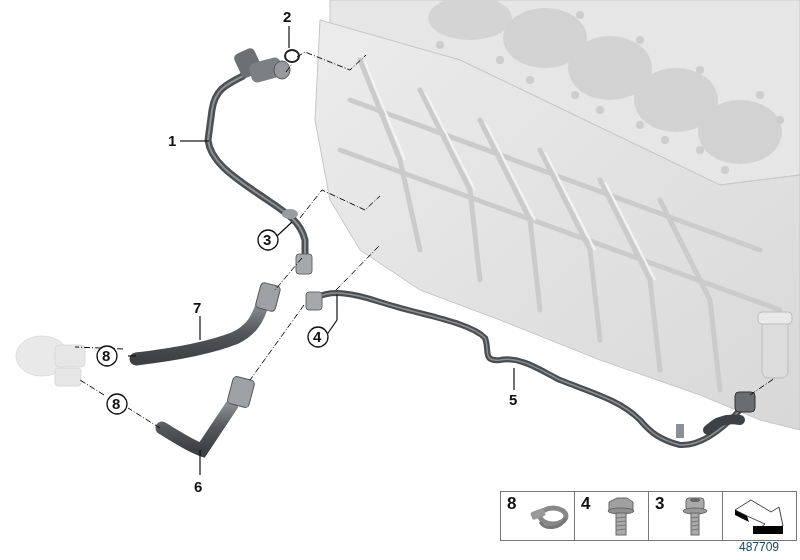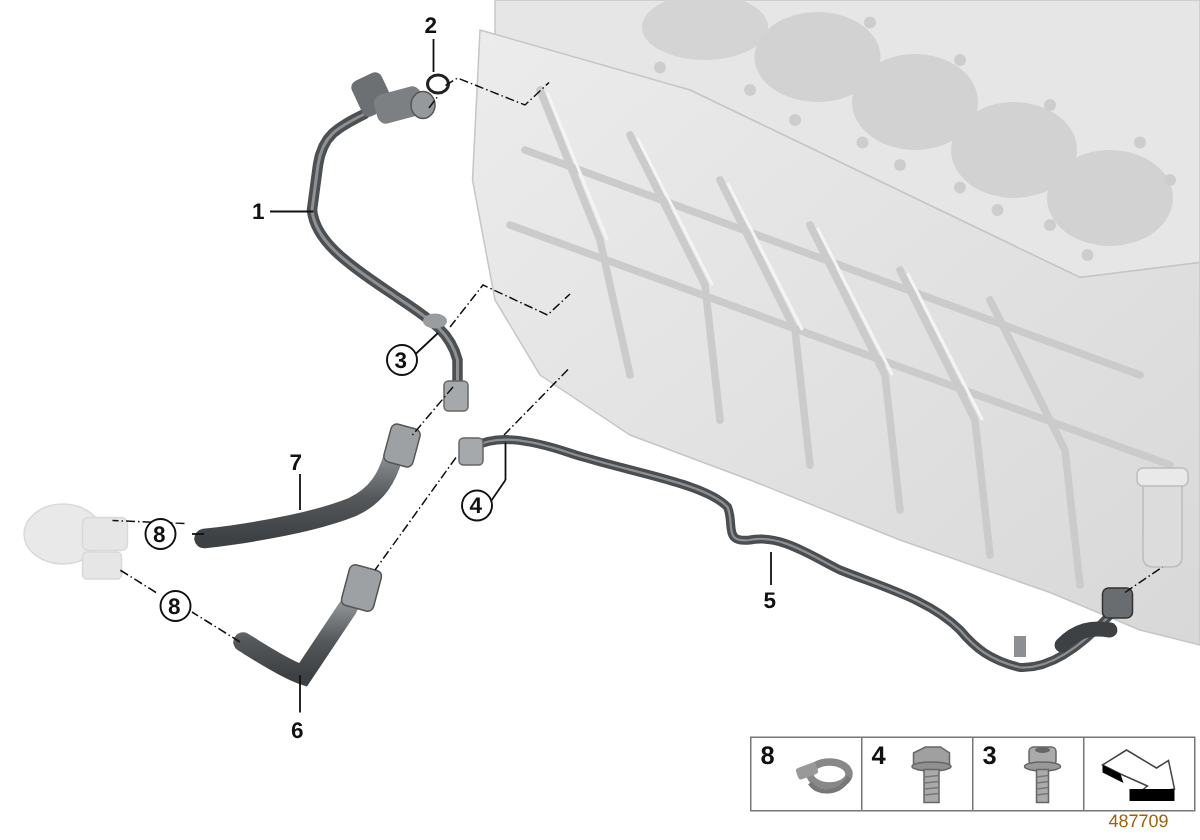--- a/index.html
+++ b/index.html
@@ -4,21 +4,21 @@
   <style>
     html, body { margin:0; padding:0; background:#ffffff; }
     body { width:800px; height:560px; position:relative; overflow:hidden; font-family:"Liberation Sans", sans-serif; }
     #stage { position:absolute; left:0; top:0; width:800px; height:560px; }
     .callout-num { font-family:"Liberation Sans", sans-serif; font-weight:bold; font-size:15px; fill:#111; }
     .legend { position:absolute; left:500px; top:491px; width:295px; height:48px; border:1px solid #777; display:flex; background:#fff; }
     .legend-cell { flex:1; border-right:1px solid #777; position:relative; }
     .legend-cell:last-child { border-right:none; }
     .legend-num { position:absolute; left:6px; top:2px; font-weight:bold; font-size:17px; color:#111; }
     .legend-icon { position:absolute; left:24px; top:4px; width:46px; height:42px; }
-    .drawing-number { position:absolute; left:739px; top:540px; font-size:12px; color:#a16207; }
+    .drawing-number { position:absolute; left:739px; top:540px; font-size:12px; color:#0c4a6e; }
   </style>
 </head>
 <body>
 
 <svg id="stage" viewBox="0 0 800 560" xmlns="http://www.w3.org/2000/svg">
   <defs>
     <linearGradient id="hoseGrad" x1="0" y1="0" x2="0" y2="1">
       <stop offset="0" stop-color="#8a8d90"></stop>
       <stop offset="0.5" stop-color="#55585b"></stop>
       <stop offset="1" stop-color="#3e4144"></stop>

